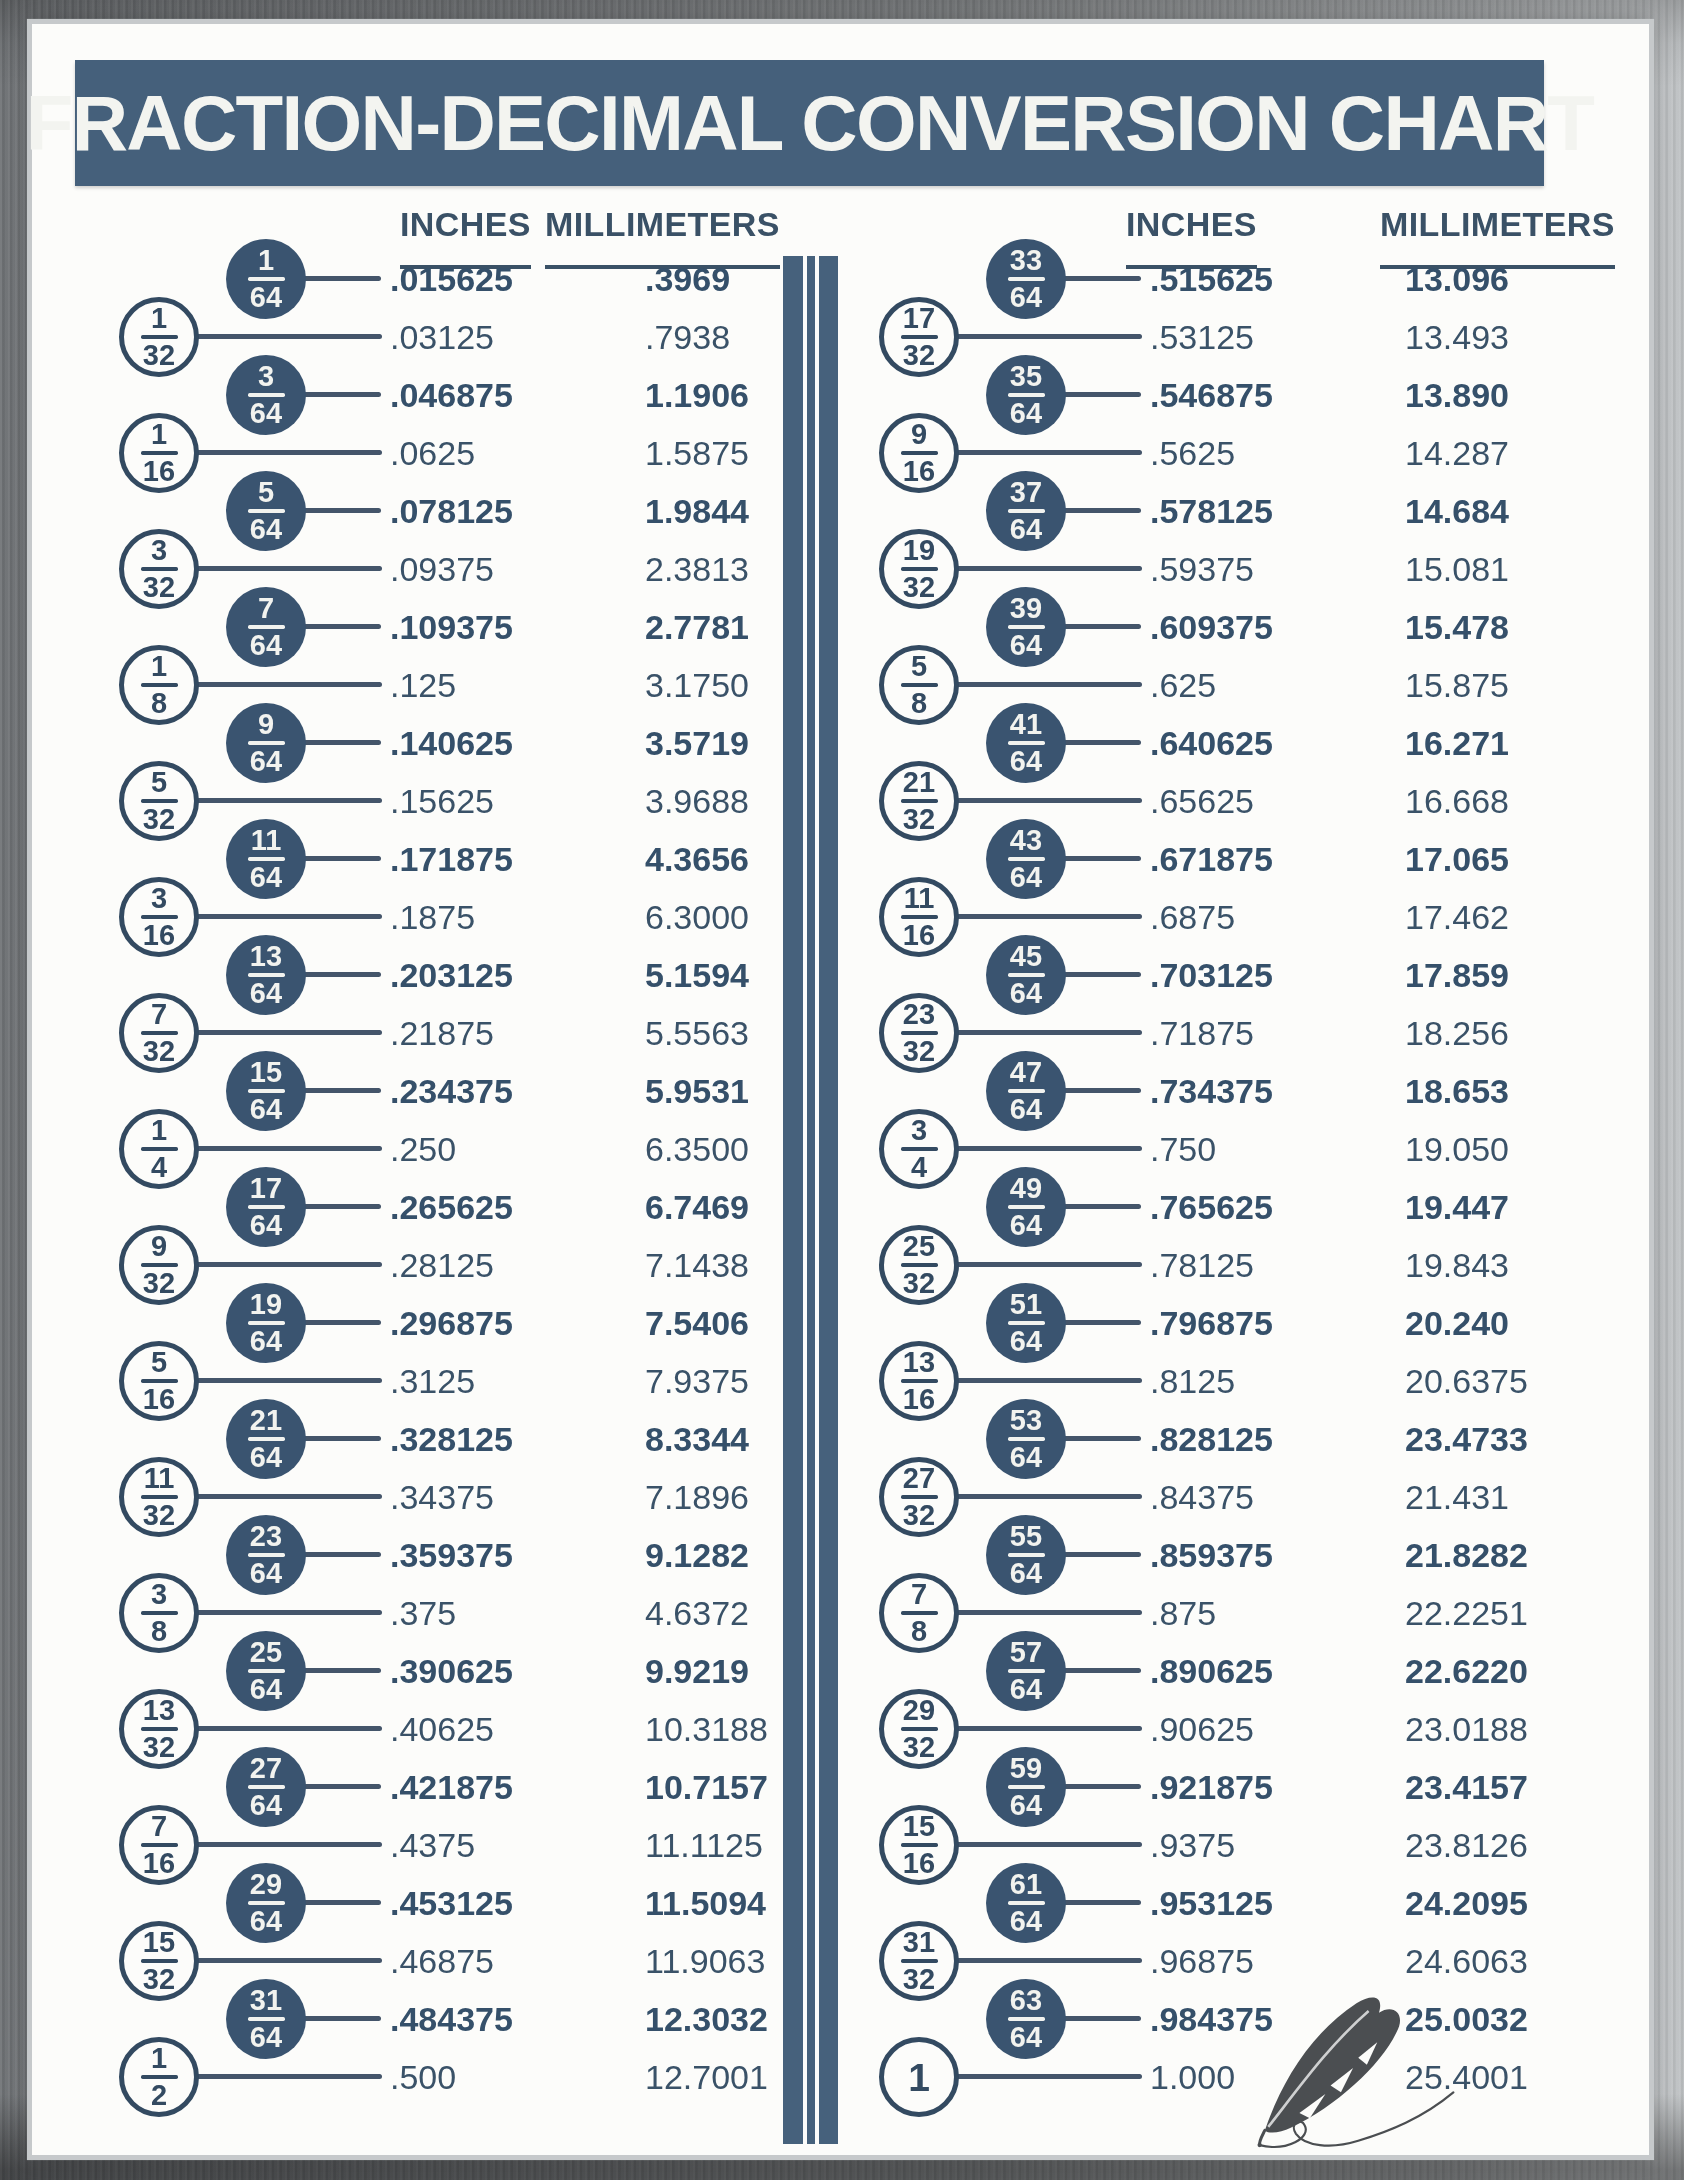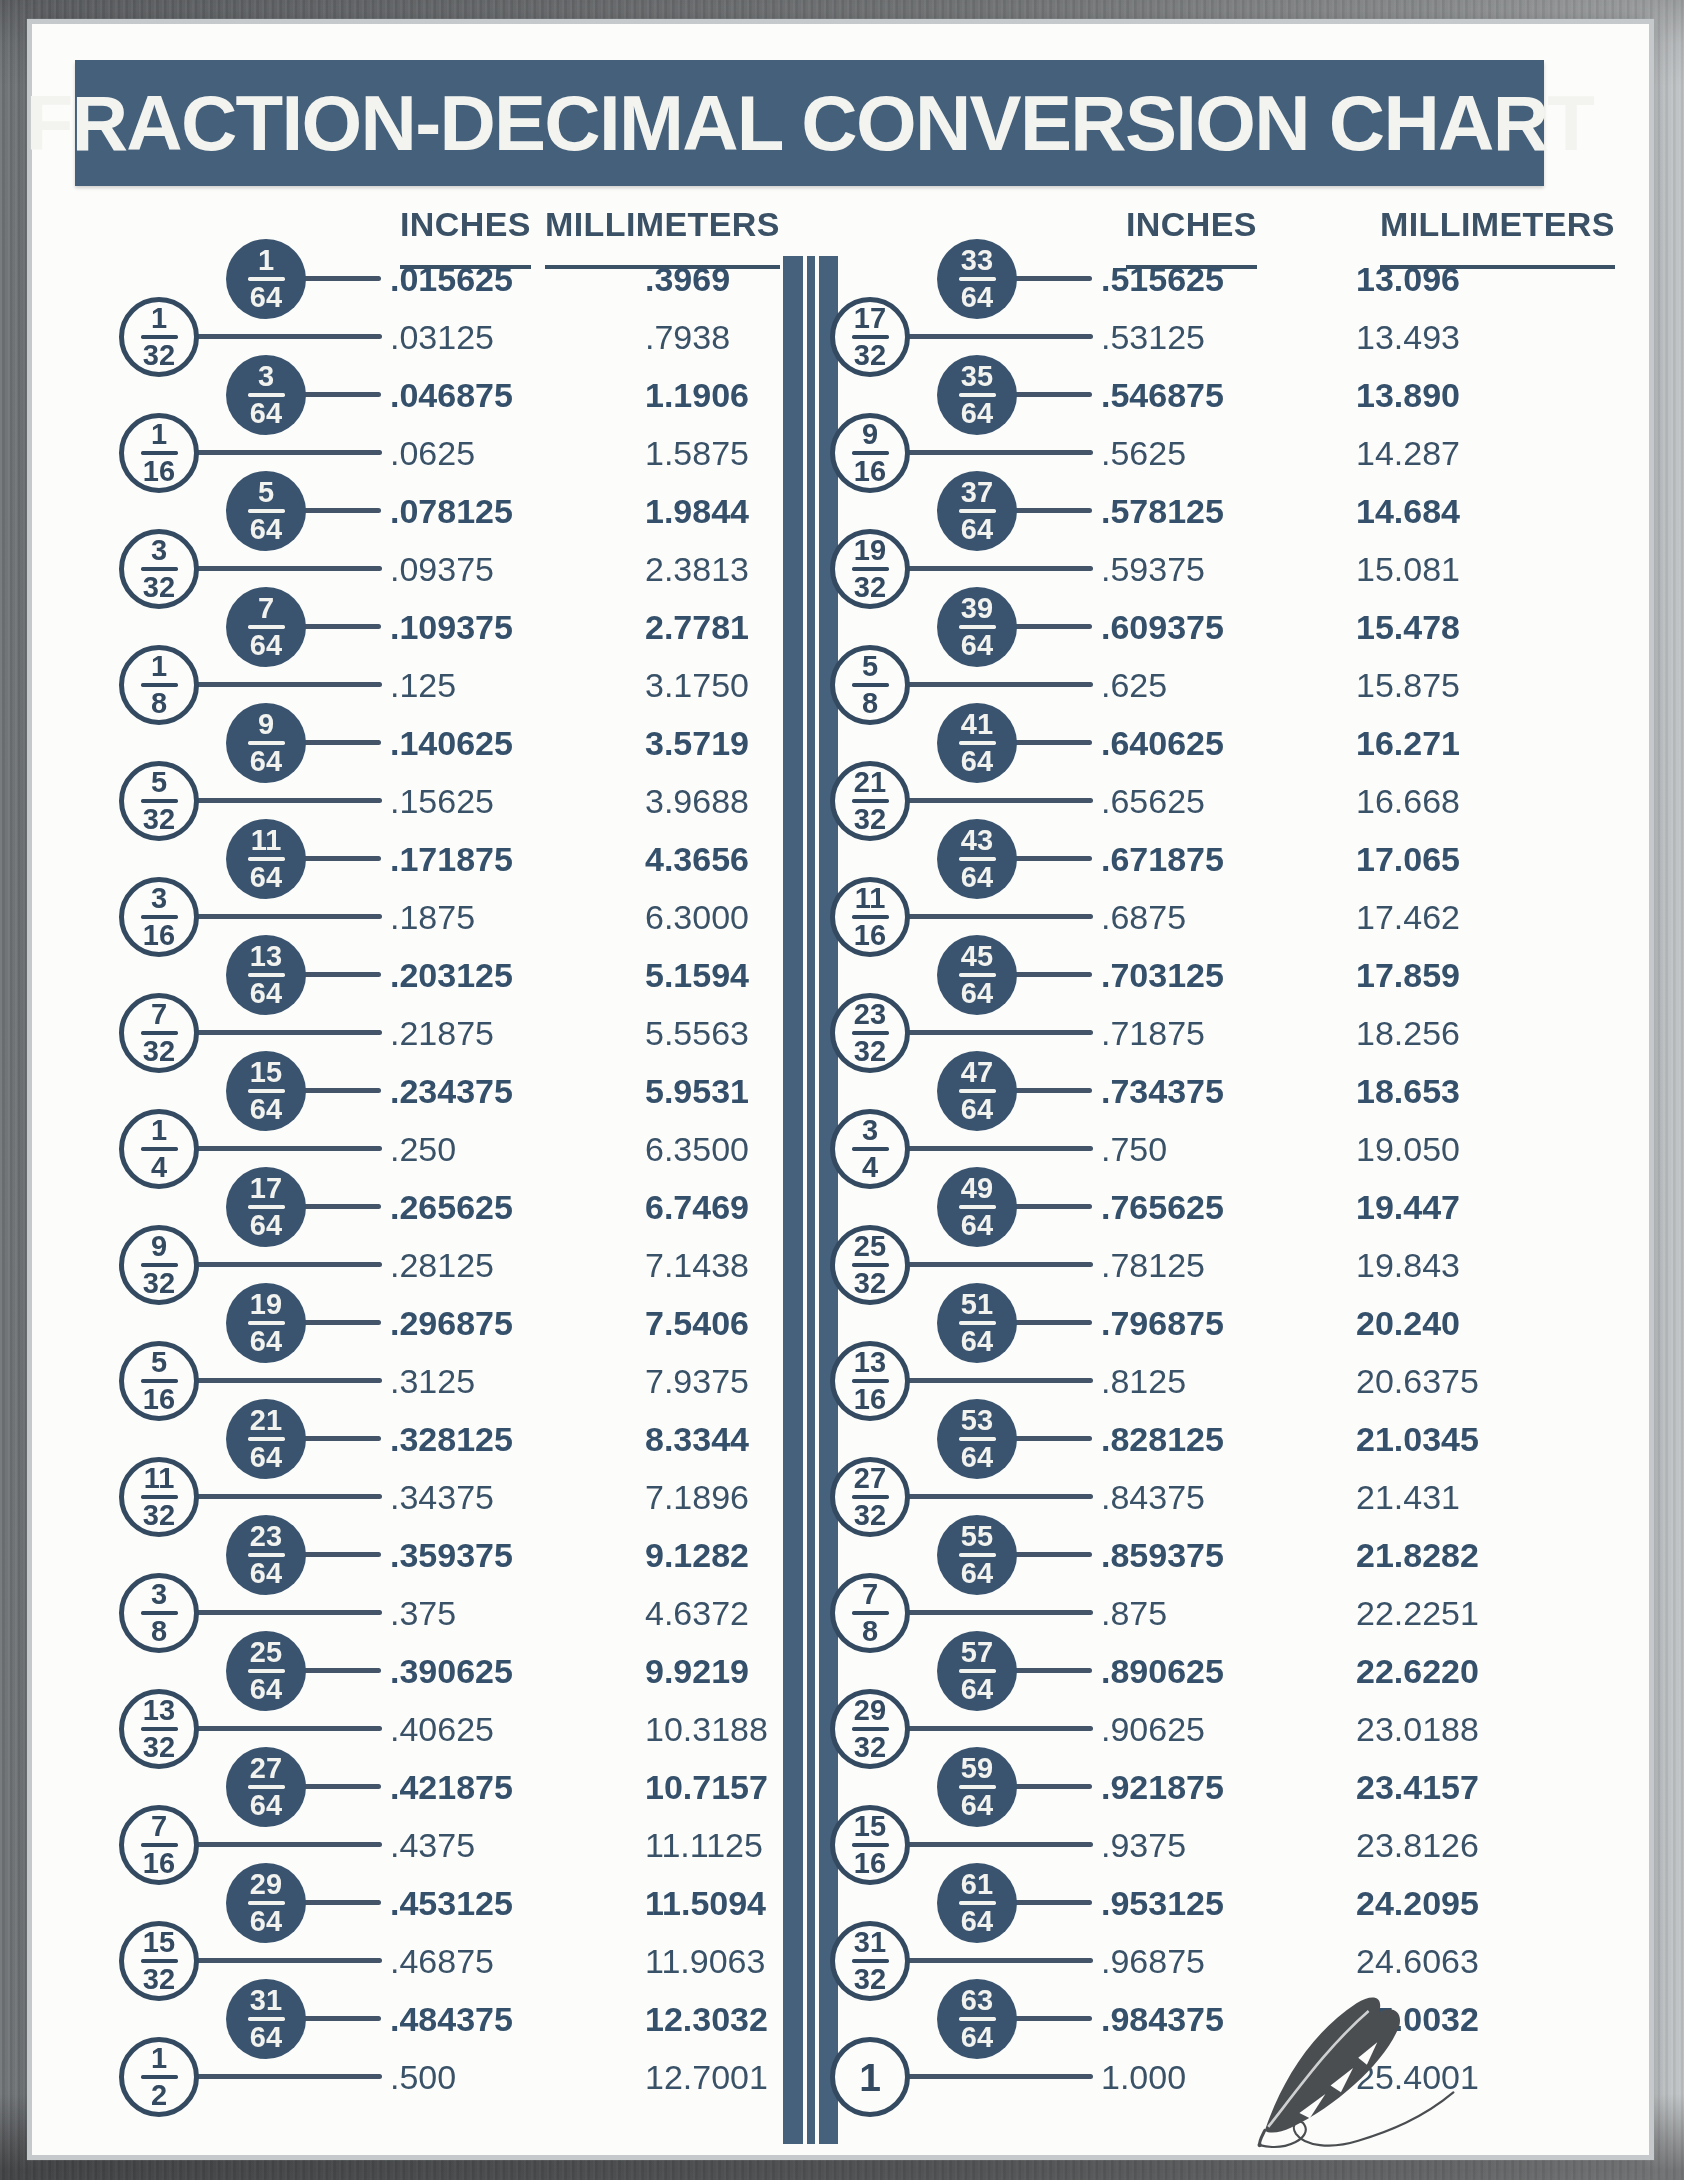--- a/index.html
+++ b/index.html
@@ -38,21 +38,21 @@
     border-bottom:4.3px solid #3a5166; padding-bottom:21px;
     letter-spacing:0.4px; white-space:nowrap;
   }
   #h-in-l  { left:368px; }
   #h-mm-l  { left:513px; }
   #h-in-r  { left:1094px; }
   #h-mm-r  { left:1348px; }
   
   .half { position:absolute; top:226px; width:750px; }
   #col-left  { left:19px; }
-  #col-right { left:730px; }
+  #col-right { left:779px; }
   .row { position:relative; height:58px; }
   .circle {
     position:absolute; top:-11px; width:80px; height:80px; border-radius:50%;
     display:flex; flex-direction:column; align-items:center; justify-content:center;
     box-sizing:border-box; z-index:2; line-height:1;
     font-weight:bold; font-size:29px;
   }
   .circle.filled  { left:175px; background:#3a5470; color:#f2f3ef; }
   .circle.outline { left:68px;  background:#fcfcfa; border:5.1px solid #334a61; color:#334a61; }
   .circle .bar { width:37px; height:3.4px; background:currentColor; margin:2.6px 0; border-radius:1.7px; }
@@ -677,21 +677,21 @@
   </div>
 
   <div class="row r64">
     <div class="circle filled">
       <span class="num">53</span>
       <span class="bar"></span>
       <span class="den">64</span>
     </div>
     <div class="connector"></div>
     <span class="inches">.828125</span>
-    <span class="mm">21.0345</span>
+    <span class="mm">23.4733</span>
   </div>
 
   <div class="row rother">
     <div class="circle outline">
       <span class="num">27</span>
       <span class="bar"></span>
       <span class="den">32</span>
     </div>
     <div class="connector"></div>
     <span class="inches">.84375</span>

